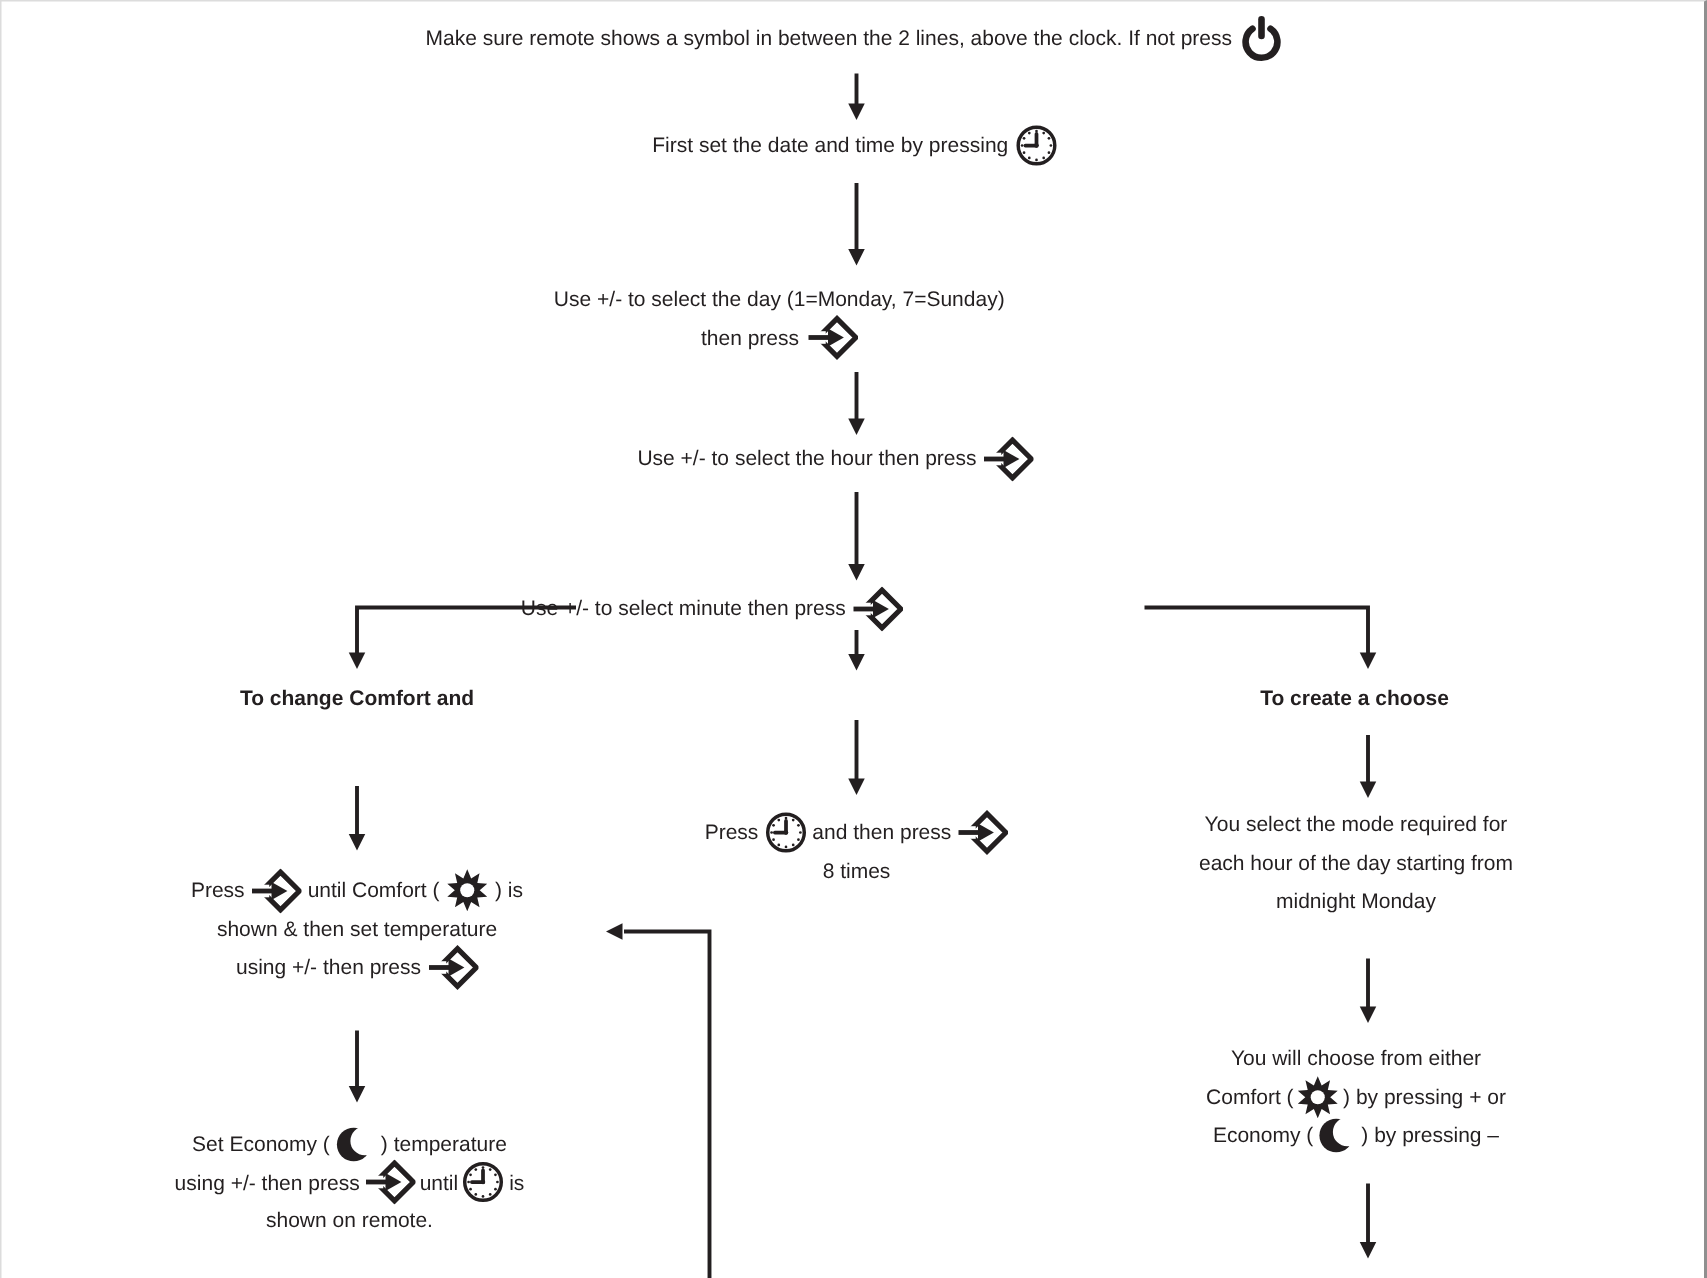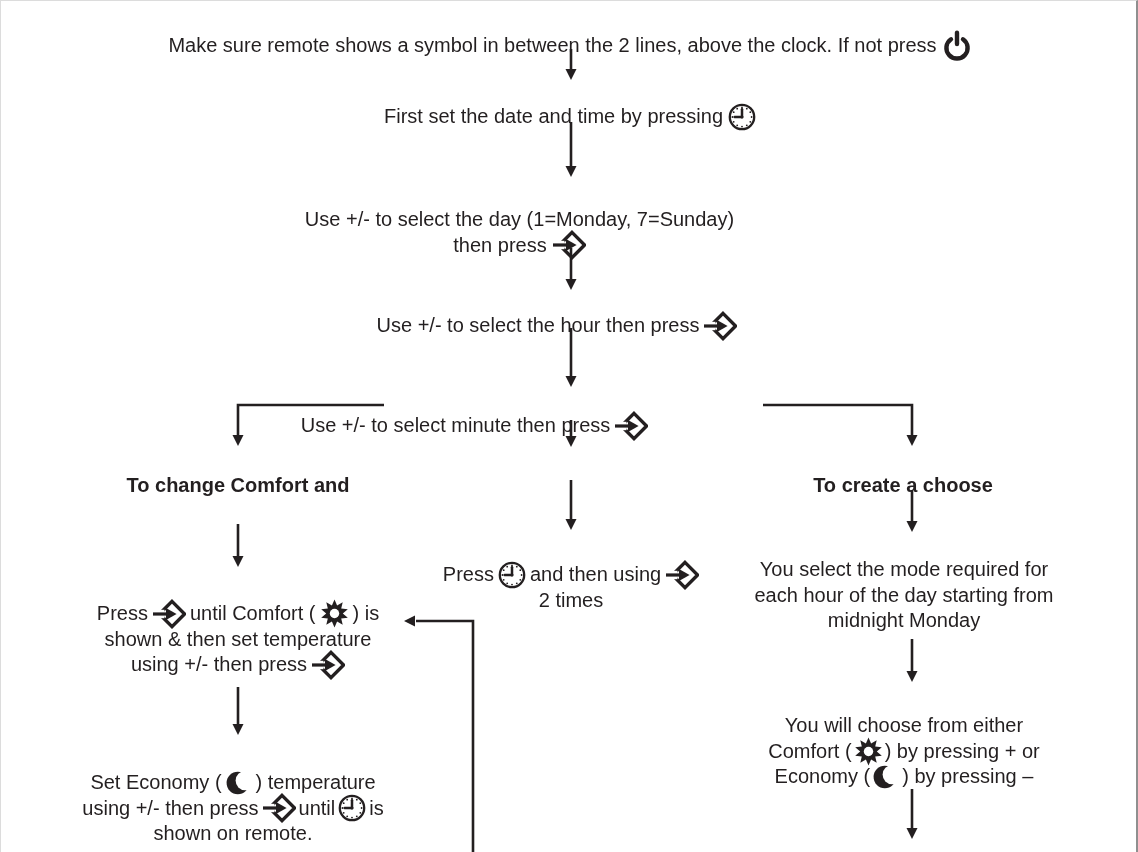--- a/index.html
+++ b/index.html
@@ -2,21 +2,21 @@
 <html><head>
 <meta charset="utf-8">
 <style>
   html,body{margin:0;padding:0;background:#fff;}
   body{width:1138px;height:852px;overflow:hidden;position:relative;
        font-family:"Liberation Sans","DejaVu Sans",sans-serif;color:#231f20;}
   #canvas{position:absolute;inset:0;width:1138px;height:852px;background:#fff;
           border-left:1px solid #dcdcdc;border-top:1px solid #dcdcdc;border-right:2px solid #8f8f8f;
           box-sizing:border-box;}
   .connectors{position:absolute;left:0;top:0;}
-  .blk{position:absolute;font-size:20px;line-height:25.5px;margin-top:20px;}
+  .blk{position:absolute;font-size:14px;line-height:25.5px;}
   .line{display:flex;justify-content:center;align-items:center;gap:5px;height:25.5px;white-space:nowrap;}
   .g2{gap:2px;}
   .g3{gap:3px;}
   .g4{gap:4px;}
   .bold{font-weight:bold;}
   .ic{display:inline-flex;align-items:center;justify-content:center;flex:0 0 auto;}
   .ic svg{display:block;}
 </style>
 </head>
 <body>
@@ -293,32 +293,32 @@
               <circle cx="5.7" cy="9.2" r="0.9"></circle>
               <circle cx="9.2" cy="5.7" r="0.9"></circle>
             </g>
             <g stroke="#231f20" stroke-width="2.5" stroke-linecap="round">
               <line x1="14" y1="14" x2="14" y2="6.3"></line>
               <line x1="14" y1="14" x2="6.6" y2="14"></line>
             </g>
             <circle cx="14" cy="14" r="1.5" fill="#231f20"></circle>
           </svg>
         </span>
-      <span>and then using</span>
-      <span class="ic">
-          <svg width="34" height="30" viewBox="0 0 34 30">
-            <path d="M20 2.4 L32.6 15 L20 27.6 L7.4 15 Z" fill="none" stroke="#231f20" stroke-width="3.4"></path>
-            <rect x="0" y="10.8" width="12.5" height="8.4" fill="#fff"></rect>
-            <rect x="1" y="13.4" width="14" height="3.2" fill="#231f20"></rect>
-            <polygon points="14,9 14,21 24.6,15" fill="#231f20"></polygon>
-          </svg>
-        </span>
-    </div>
-    <div class="line">
-      <span>2 times</span>
+      <span>and then press</span>
+      <span class="ic">
+          <svg width="34" height="30" viewBox="0 0 34 30">
+            <path d="M20 2.4 L32.6 15 L20 27.6 L7.4 15 Z" fill="none" stroke="#231f20" stroke-width="3.4"></path>
+            <rect x="0" y="10.8" width="12.5" height="8.4" fill="#fff"></rect>
+            <rect x="1" y="13.4" width="14" height="3.2" fill="#231f20"></rect>
+            <polygon points="14,9 14,21 24.6,15" fill="#231f20"></polygon>
+          </svg>
+        </span>
+    </div>
+    <div class="line">
+      <span>8 times</span>
     </div>
   </div>
 
   <div class="blk" style="top:536px;left:733px;width:340px;">
     <div class="line">
         <span>You select the mode required for</span>
       </div>
     <div class="line">
         <span>each hour of the day starting from</span>
       </div>

